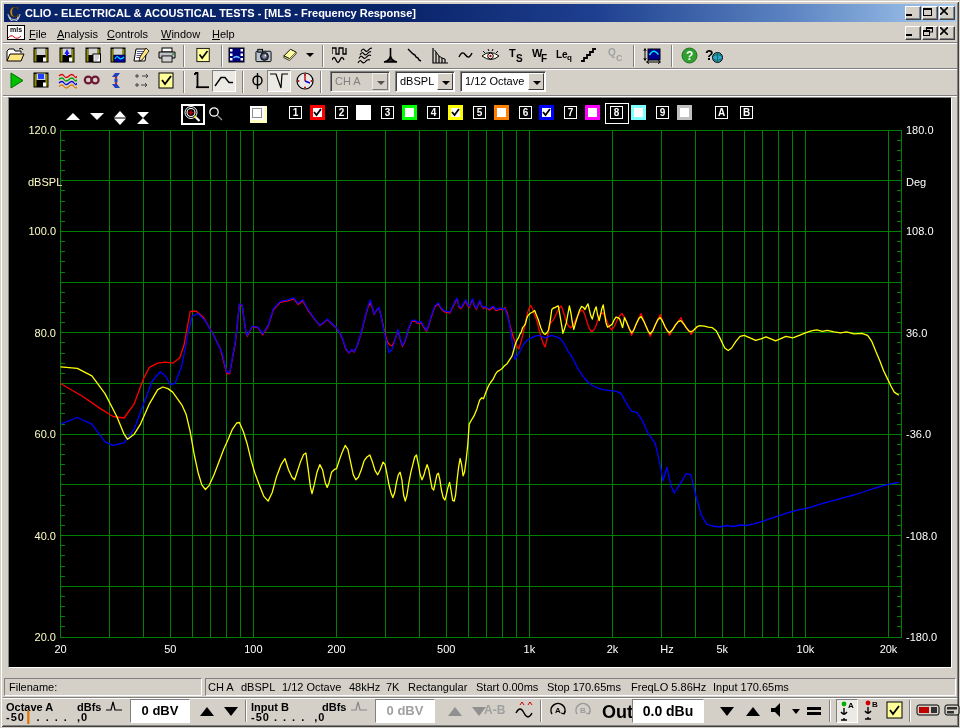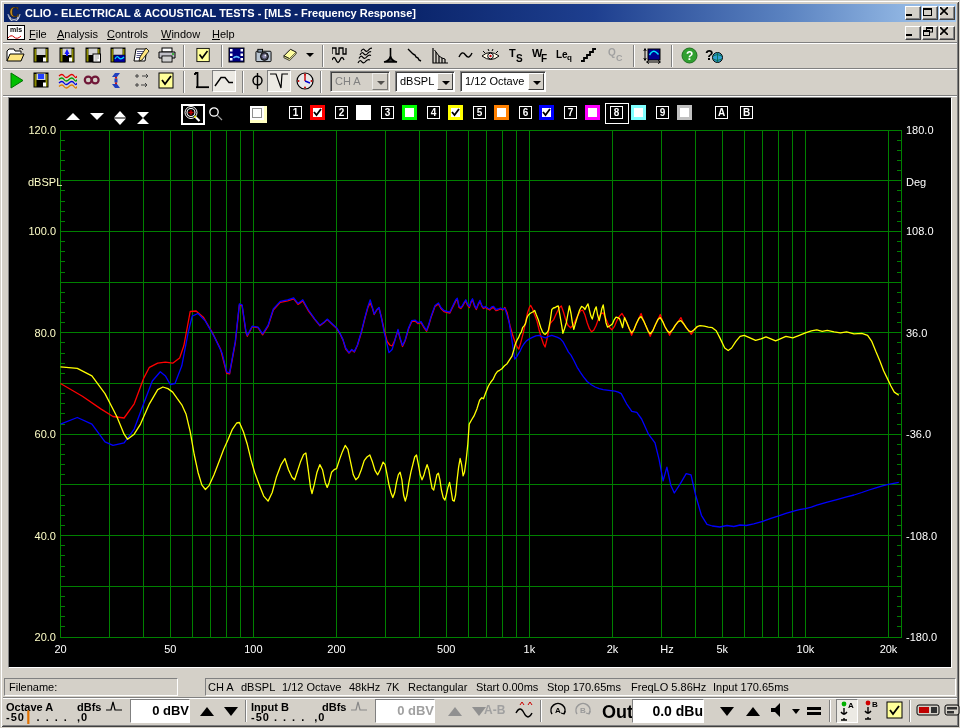--- a/index.html
+++ b/index.html
@@ -5,21 +5,21 @@
 .abs{position:absolute}
 .tbtn{position:absolute;width:16px;height:14px;background:#d4d0c8;border:1px solid;border-color:#fff #404040 #404040 #fff;box-shadow:inset -1px -1px 0 #808080;font-size:9px;text-align:center;line-height:12px;font-weight:bold}
 .sep{position:absolute;width:2px;height:22px;border-left:1px solid #808080;border-right:1px solid #fff}
 .combo{position:absolute;height:21px;border:1px solid;border-color:#808080 #fff #fff #808080;box-shadow:inset 1px 1px 0 #404040;font-size:11px;background:#fff}
 .cartxt{padding:3px 0 0 4px}
 .cararr{position:absolute;right:1px;top:1px;width:16px;height:17px;background:#d4d0c8;border:1px solid;border-color:#fff #404040 #404040 #fff}
 .cararr:after{content:"";position:absolute;left:4px;top:7px;border:4px solid transparent;border-top:4px solid #000}
 .nlab{position:absolute;top:7px;width:13px;height:13px;border:1px solid #fff;color:#fff;font-size:10px;font-weight:bold;text-align:center;line-height:12px}
 .ncb{position:absolute;top:6px;width:15px;height:15px;background:#fff;border:3px solid;}
 .ncb svg{display:block;margin:0 auto}
-.wbox{position:absolute;background:#fff;border:1px solid;border-color:#808080 #fff #fff #808080;font-weight:bold;font-size:14px;text-align:right}
+.wbox{position:absolute;background:#fff;border:1px solid;border-color:#808080 #fff #fff #808080;font-weight:bold;font-size:14px;text-align:center}
 .udbtn{position:absolute;width:0;height:0;border-left:7px solid transparent;border-right:7px solid transparent}
 .statxt{font-size:11px;color:#000;padding-top:2px}
 svg{display:block}
 </style></head>
 <body>
 
 <div class="abs" style="left:0;top:0;width:960px;height:728px;border:1px solid #d4d0c8;box-shadow:inset 1px 1px 0 #fff, inset -1px -1px 0 #404040, inset 2px 2px 0 #d4d0c8, inset -2px -2px 0 #808080"></div>
 
 <div class="abs" style="left:4px;top:4px;width:952px;height:18px;background:linear-gradient(90deg,#0a246a 0%,#0a246a 42%,#1e3f8f 62%,#5a82c0 82%,#a6caf0 100%)"></div>
 <div class="abs" style="left:6px;top:5px;width:16px;height:16px">
@@ -624,21 +624,21 @@
 <div class="nlab" style="left:610px">8</div>
 <div class="ncb" style="left:631px;border-color:#80ffff"></div>
 <div class="nlab" style="left:656px">9</div>
 <div class="ncb" style="left:677px;border-color:#c0c0c0"></div>
 <div style="position:absolute;left:605px;top:4px;width:24px;height:21px;border:1px solid #fff"></div>
 <div class="nlab" style="left:715px">A</div>
 <div class="nlab" style="left:740px">B</div>
 </div>
 
 <div class="abs" style="left:3px;top:676px;width:954px;height:21px;background:#d4d0c8"></div>
-<div class="abs" style="left:4px;top:678px;width:174px;height:18px;border:1px solid;border-color:#808080 #fff #fff #808080">
+<div class="abs" style="left:4px;top:678px;width:198px;height:18px;border:1px solid;border-color:#808080 #fff #fff #808080">
     <div class="statxt" style="padding-left:4px">Filename:</div>
   </div>
 <div class="abs" style="left:205px;top:678px;width:751px;height:18px;border:1px solid;border-color:#808080 #fff #fff #808080;font-size:11px">
     <span style="position:absolute;left:2px;top:2px">CH A</span>
     <span style="position:absolute;left:35px;top:2px">dBSPL</span>
     <span style="position:absolute;left:76px;top:2px">1/12 Octave</span>
     <span style="position:absolute;left:143px;top:2px">48kHz</span>
     <span style="position:absolute;left:180px;top:2px">7K</span>
     <span style="position:absolute;left:202px;top:2px">Rectangular</span>
     <span style="position:absolute;left:270px;top:2px">Start 0.00ms</span>

